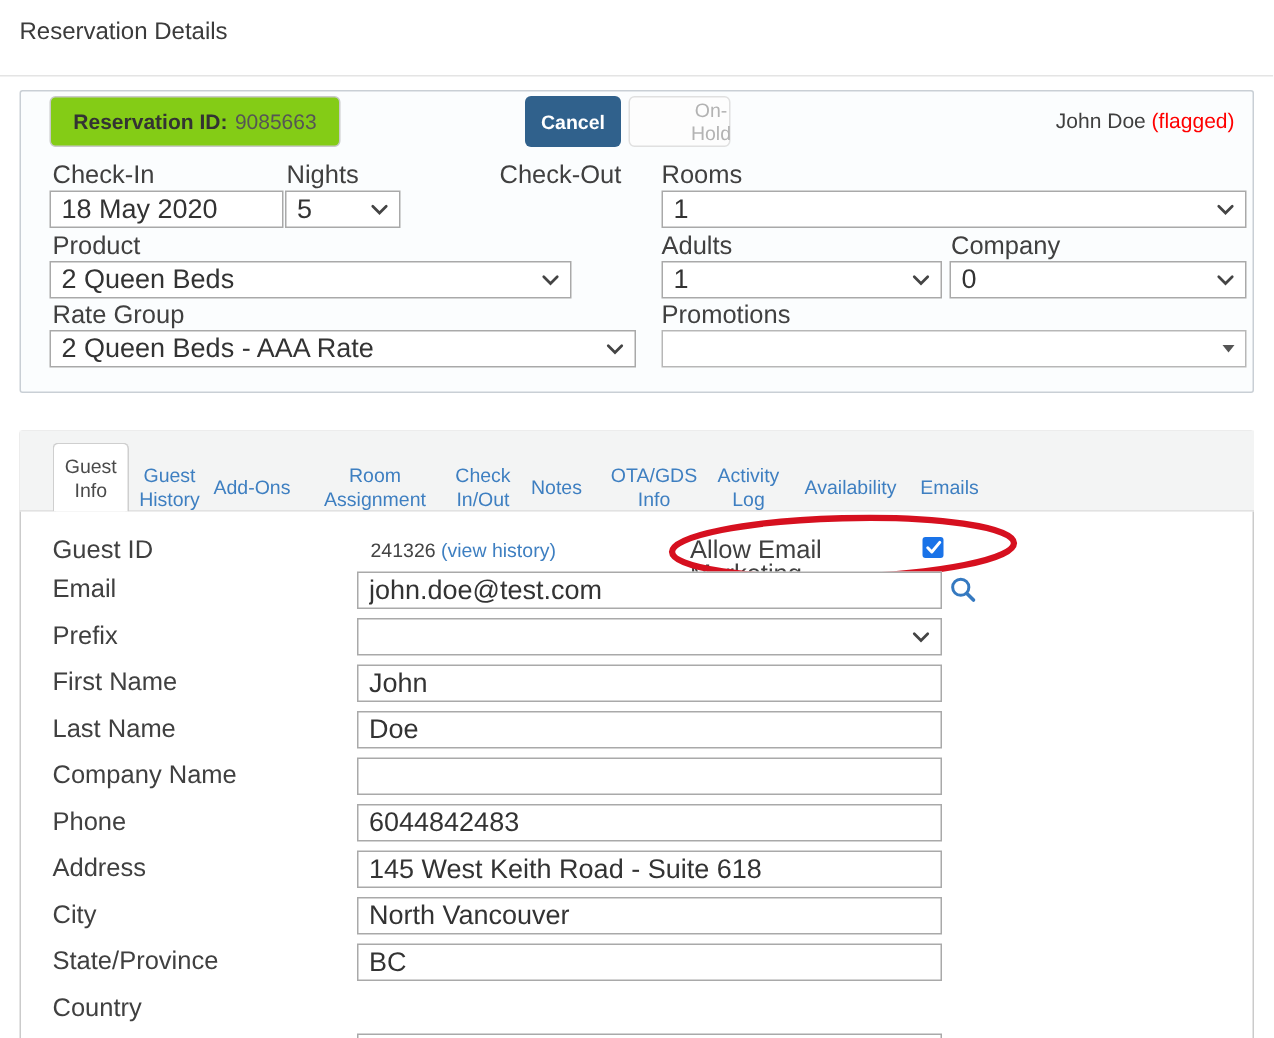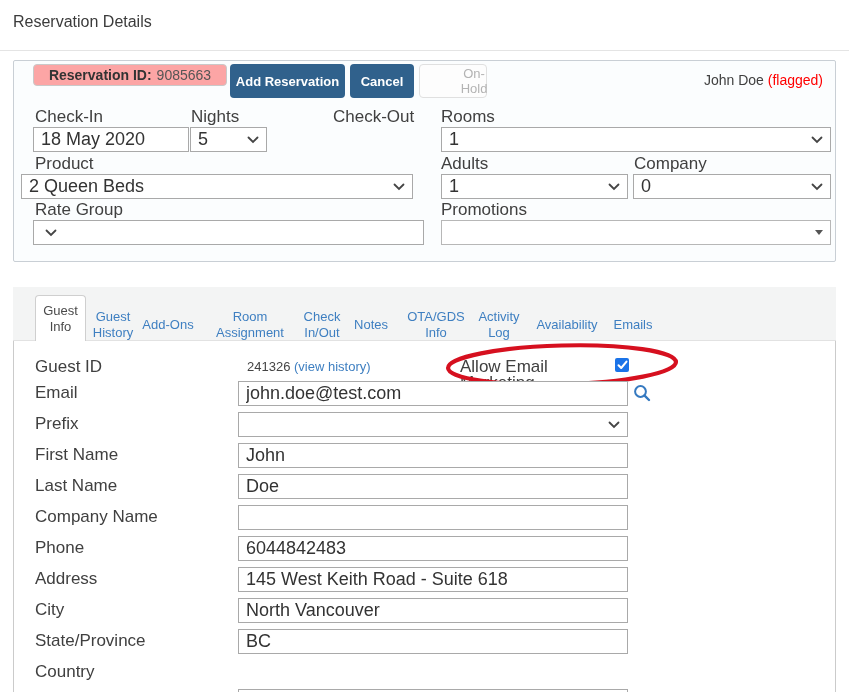--- a/index.html
+++ b/index.html
@@ -11,21 +11,21 @@
   .abs { position:absolute; }
   .page-title { left:13px; top:13px; font-size:16px; color:#3b3b3b; }
   .top-divider { left:0; top:50px; width:849px; height:0; border-top:1px solid #e4e4e4; }
 
   
   .booking-panel {
     left:13px; top:60px; width:823px; height:202px;
     background:#fbfdfe; border:1px solid #c9cfd5; border-radius:2px;
   }
   .resid-box {
-    left:33px; top:64px; width:194px; height:22px; background:#fca5a5;
+    left:33px; top:64px; width:194px; height:34px; background:#84cc16;
     border:1px solid #c9c9c9; border-radius:4px; display:flex; align-items:center;
     justify-content:center; font-size:14px; color:#555;
   }
   .resid-box b { color:#333; margin-right:5px; }
   .btn {
     border:none; border-radius:4px; height:34px; font-size:13px; font-weight:bold;
     color:#fff; background:#30618c; cursor:pointer; font-family:inherit;
     display:flex; align-items:center; justify-content:center;
   }
   .btn.add { left:230px; top:64px; width:115px; }
@@ -84,21 +84,20 @@
 
   <div class="abs page-title">Reservation Details</div>
   <div class="abs top-divider"></div>
 
   <div class="abs booking-panel"></div>
 
   <div class="abs resid-box">
     <b>Reservation ID:</b>
     <span>9085663</span>
   </div>
-  <button class="abs btn add">Add Reservation</button>
   <button class="abs btn cancel">Cancel</button>
   <button class="abs btn onhold" disabled="">On-Hold</button>
   <div class="abs guest-flag">
     <span>John Doe</span>
     <span class="flag">(flagged)</span>
   </div>
 
   <div class="label" style="left:35px;top:109px;">Check-In</div>
   <div class="label" style="left:191px;top:109px;">Nights</div>
   <div class="label r" style="left:333px;top:109px;width:100px;">Check-Out</div>
@@ -119,21 +118,21 @@
       <svg width="12" height="8" viewBox="0 0 12 8">
           <path d="M1.5 1.5 L6 6 L10.5 1.5" fill="none" stroke="#444" stroke-width="1.8" stroke-linecap="round"></path>
         </svg>
     </span>
   </div>
 
   <div class="label" style="left:35px;top:156px;">Product</div>
   <div class="label" style="left:441px;top:156px;">Adults</div>
   <div class="label" style="left:634px;top:156px;">Company</div>
 
-  <div class="selectbox" style="left:21px;top:174px;width:392px;">
+  <div class="selectbox" style="left:33px;top:174px;width:348px;">
     <span class="val">2 Queen Beds</span>
     <span class="chev">
       <svg width="12" height="8" viewBox="0 0 12 8">
           <path d="M1.5 1.5 L6 6 L10.5 1.5" fill="none" stroke="#444" stroke-width="1.8" stroke-linecap="round"></path>
         </svg>
     </span>
   </div>
   <div class="selectbox" style="left:441px;top:174px;width:187px;">
     <span class="val">1</span>
     <span class="chev">
@@ -148,20 +147,21 @@
       <svg width="12" height="8" viewBox="0 0 12 8">
           <path d="M1.5 1.5 L6 6 L10.5 1.5" fill="none" stroke="#444" stroke-width="1.8" stroke-linecap="round"></path>
         </svg>
     </span>
   </div>
 
   <div class="label" style="left:35px;top:202px;">Rate Group</div>
   <div class="label" style="left:441px;top:202px;">Promotions</div>
 
   <div class="selectbox" style="left:33px;top:220px;width:391px;">
+    <span class="val">2 Queen Beds - AAA Rate</span>
     <span class="chev">
       <svg width="12" height="8" viewBox="0 0 12 8">
           <path d="M1.5 1.5 L6 6 L10.5 1.5" fill="none" stroke="#444" stroke-width="1.8" stroke-linecap="round"></path>
         </svg>
     </span>
   </div>
   <div class="selectbox" style="left:441px;top:220px;width:390px;border-color:#b7b7b7;">
     <span class="val"></span>
     <span class="combo-arrow"></span>
   </div>

